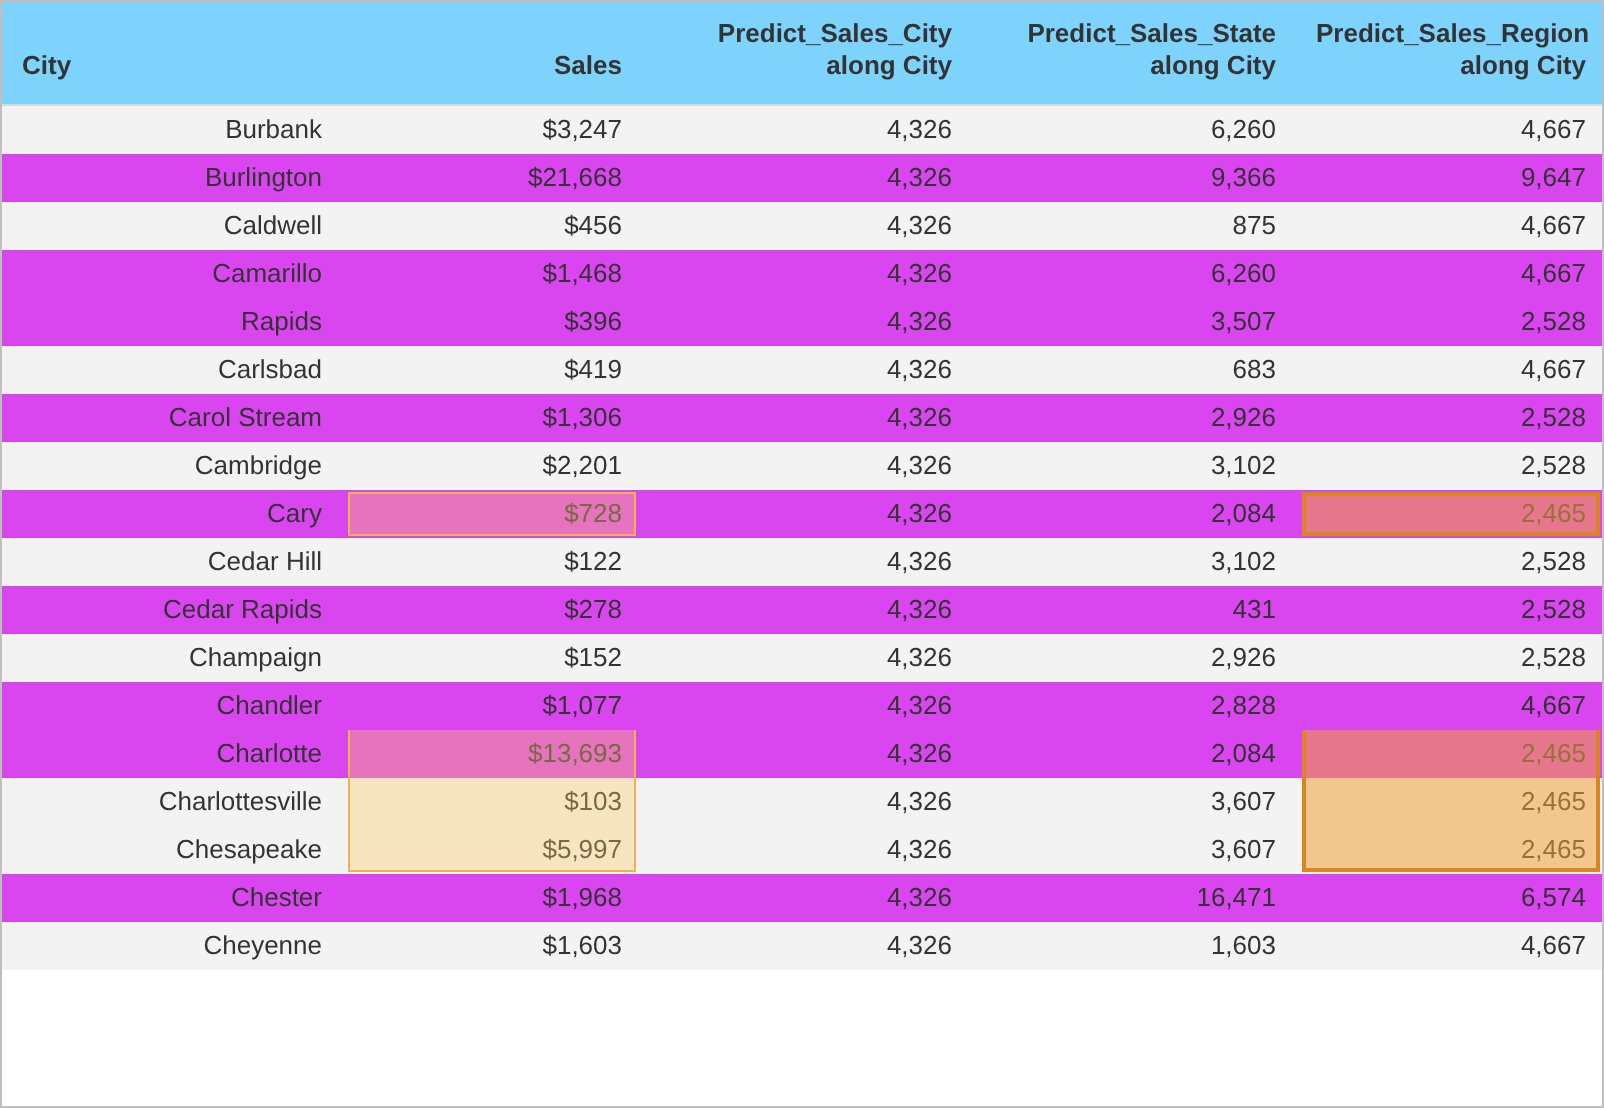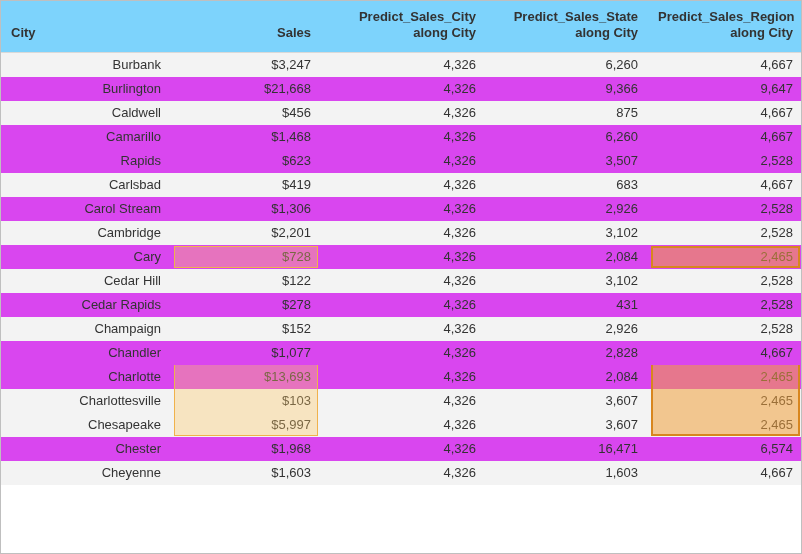--- a/index.html
+++ b/index.html
@@ -126,21 +126,21 @@
         </tr>
         <tr class="odd">
           <td class="city-c">Camarillo</td>
           <td class="">$1,468</td>
           <td>4,326</td>
           <td>6,260</td>
           <td class="">4,667</td>
         </tr>
         <tr class="odd">
           <td class="city-c">Rapids</td>
-          <td class="">$623</td>
+          <td class="">$396</td>
           <td>4,326</td>
           <td>3,507</td>
           <td class="">2,528</td>
         </tr>
         <tr class="even">
           <td class="city-c">Carlsbad</td>
           <td class="">$419</td>
           <td>4,326</td>
           <td>683</td>
           <td class="">4,667</td>

